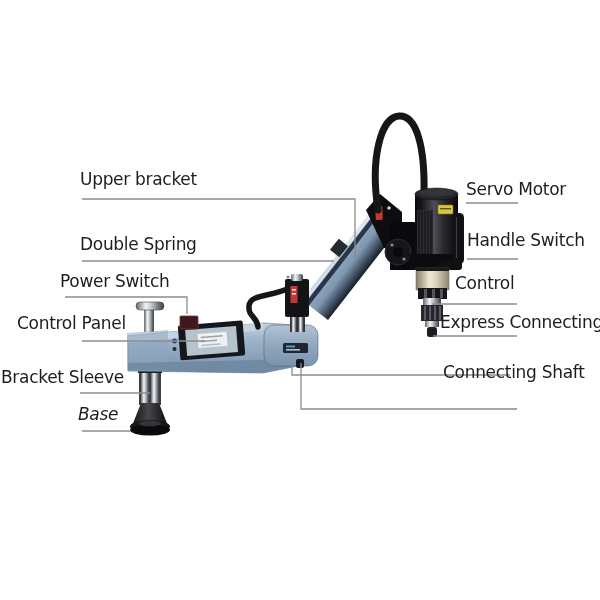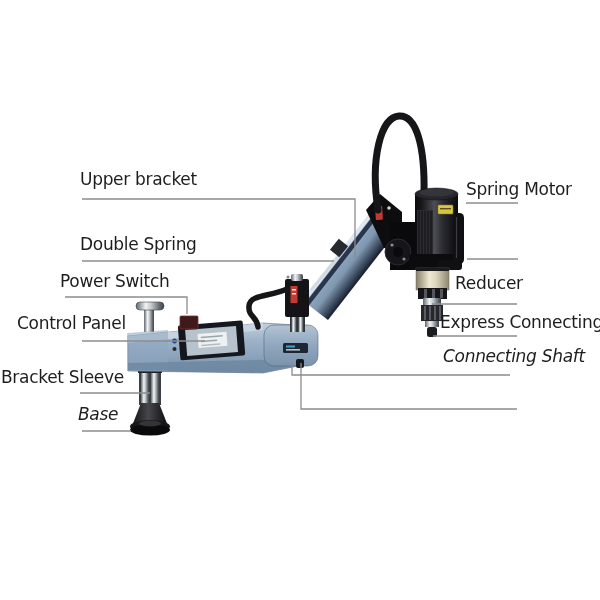--- a/index.html
+++ b/index.html
@@ -201,18 +201,19 @@
     </g>
   </svg>
 
   <div class="part-label" style="left:80px;  top:168px;">Upper bracket</div>
   <div class="part-label" style="left:80px;  top:233px;">Double Spring</div>
   <div class="part-label" style="left:17px;  top:312px;">Control Panel</div>
   <div class="part-label" style="left:60px;  top:270px;">Power Switch</div>
   <div class="part-label" style="left:1px;   top:366px;">Bracket Sleeve</div>
   <div class="part-label" style="left:78px;  top:403px;font-style:italic;">Base</div>
 
-  <div class="part-label" style="left:466px; top:178px;">Spring Motor</div>
-  <div class="part-label" style="left:455px; top:272px;">Reducer</div>
+  <div class="part-label" style="left:466px; top:178px;">Servo Motor</div>
+  <div class="part-label" style="left:467px; top:229px;">Handle Switch</div>
+  <div class="part-label" style="left:455px; top:272px;">Control</div>
   <div class="part-label" style="left:440px; top:311px;">Express Connecting</div>
-  <div class="part-label" style="left:443px; top:345px;font-style:italic;">Connecting Shaft</div>
+  <div class="part-label" style="left:443px; top:361px;">Connecting Shaft</div>
 
 </div>
 
 </body></html>

